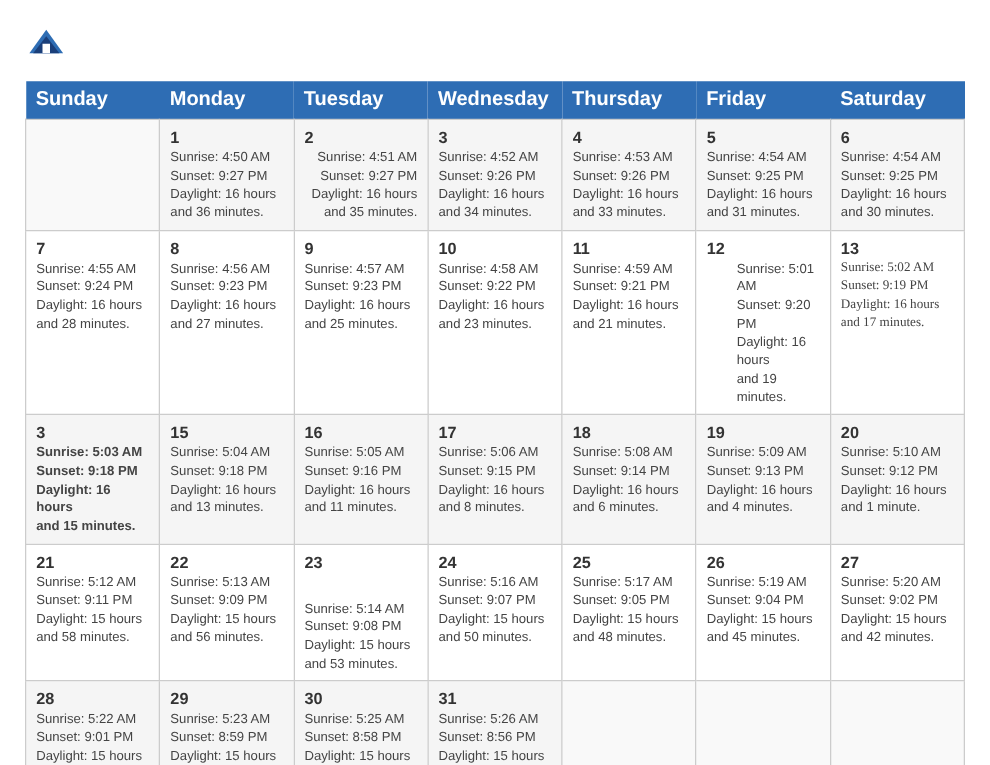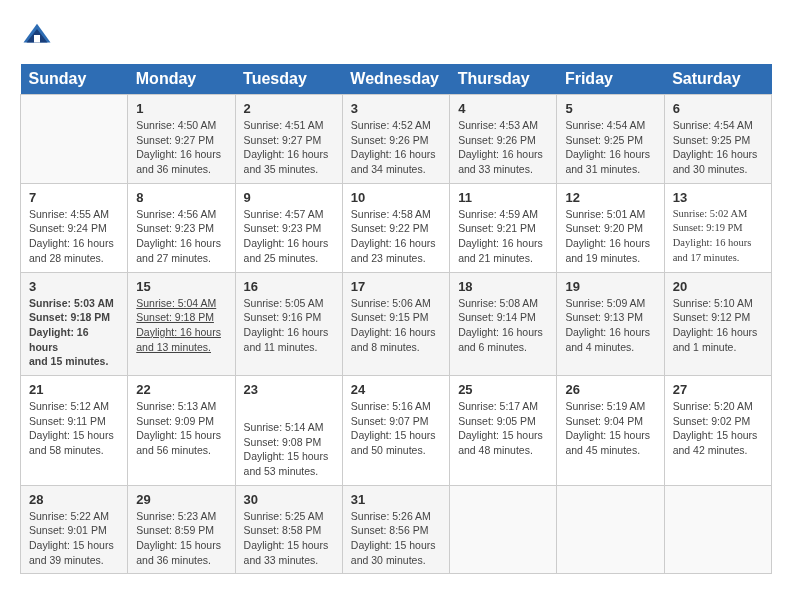--- a/index.html
+++ b/index.html
@@ -129,21 +129,21 @@
         <td class="empty-cell"></td>
         <td>
           <span class="day-number">1</span>
           <div class="day-info" style="white-space: pre-line;">Sunrise: 4:50 AM
 Sunset: 9:27 PM
 Daylight: 16 hours
 and 36 minutes.</div>
         </td>
         <td>
           <span class="day-number">2</span>
-          <div class="day-info" style="white-space: pre-line;">Sunrise: 4:51 AM
+          <div class="day-info" style="white-space: pre-line; text-align: right;">Sunrise: 4:51 AM
 Sunset: 9:27 PM
 Daylight: 16 hours
 and 35 minutes.</div>
         </td>
         <td>
           <span class="day-number">3</span>
           <div class="day-info" style="white-space: pre-line;">Sunrise: 4:52 AM
 Sunset: 9:26 PM
 Daylight: 16 hours
 and 34 minutes.</div>
@@ -201,21 +201,21 @@
         </td>
         <td>
           <span class="day-number">11</span>
           <div class="day-info" style="white-space: pre-line;">Sunrise: 4:59 AM
 Sunset: 9:21 PM
 Daylight: 16 hours
 and 21 minutes.</div>
         </td>
         <td>
           <span class="day-number">12</span>
-          <div class="day-info" style="white-space: pre-line;">Sunrise: 5:01 AM
+          <div class="day-info" style="white-space: pre-line; margin-left: 24px;">Sunrise: 5:01 AM
 Sunset: 9:20 PM
 Daylight: 16 hours
 and 19 minutes.</div>
         </td>
         <td>
           <span class="day-number">13</span>
           <div class="day-info" style="white-space: pre-line; font-family: Liberation Serif, serif;">Sunrise: 5:02 AM
 Sunset: 9:19 PM
 Daylight: 16 hours
 and 17 minutes.</div>
@@ -224,21 +224,21 @@
       <tr>
         <td>
           <span class="day-number">3</span>
           <div class="day-info" style="white-space: pre-line; font-weight: bold;">Sunrise: 5:03 AM
 Sunset: 9:18 PM
 Daylight: 16 hours
 and 15 minutes.</div>
         </td>
         <td>
           <span class="day-number">15</span>
-          <div class="day-info" style="white-space: pre-line; text-decoration: underline;">Sunrise: 5:04 AM
+          <div class="day-info" style="white-space: pre-line;">Sunrise: 5:04 AM
 Sunset: 9:18 PM
 Daylight: 16 hours
 and 13 minutes.</div>
         </td>
         <td>
           <span class="day-number">16</span>
           <div class="day-info" style="white-space: pre-line;">Sunrise: 5:05 AM
 Sunset: 9:16 PM
 Daylight: 16 hours
 and 11 minutes.</div>

